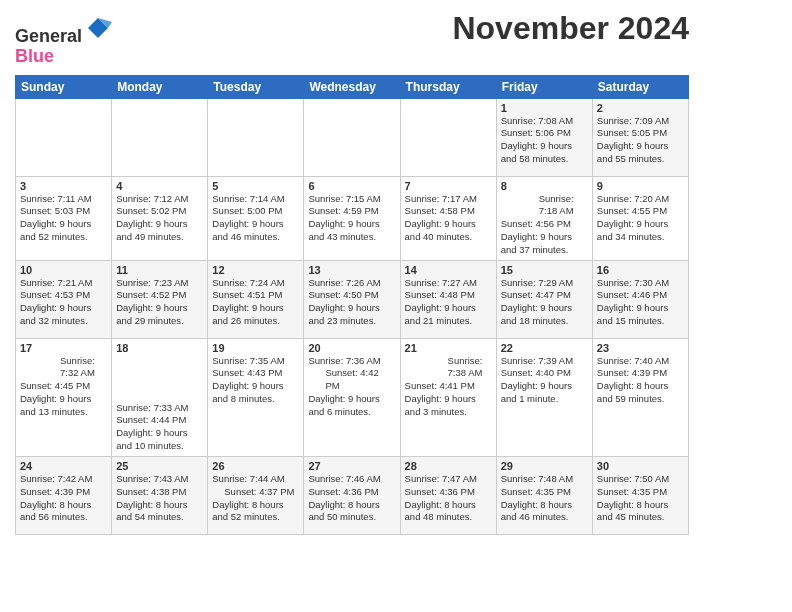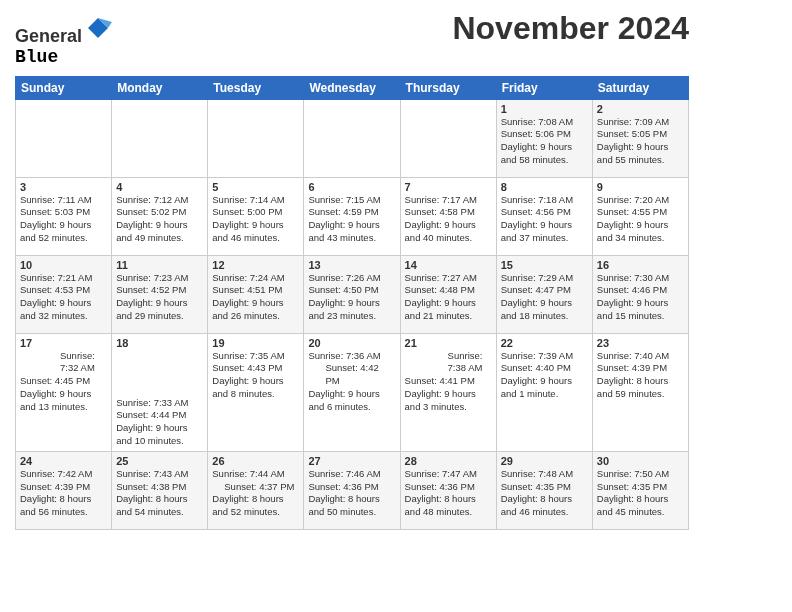--- a/index.html
+++ b/index.html
@@ -25,21 +25,21 @@
       display: flex;
       align-items: center;
       margin-top: 4px;
     }
     .logo-text {
       font-size: 18px;
       font-weight: bold;
       line-height: 1.1;
     }
     .logo-general { color: #333; }
-    .logo-blue { color: #000000; font-family: Liberation Mono, monospace; }
+    .logo-blue { color: #ec4899; }
     .logo-icon {
       width: 28px;
       height: 28px;
       margin-left: 2px;
     }
     .title-area {
       text-align: right;
     }
     .month-title {
       font-size: 32px;
@@ -167,21 +167,21 @@
             <div style="line-height: 1.35;">Daylight: 9 hours and 43 minutes.</div>
           </td>
           <td>
             <span class="day-num">7</span>
             <div style="line-height: 1.35;">Sunrise: 7:17 AM</div>
             <div style="line-height: 1.35;">Sunset: 4:58 PM</div>
             <div style="line-height: 1.35;">Daylight: 9 hours and 40 minutes.</div>
           </td>
           <td>
             <span class="day-num">8</span>
-            <div style="line-height: 1.35;">Sunrise: 7:18 AM</div>
+            <div style="line-height: 1.35; margin-left: 38px;">Sunrise: 7:18 AM</div>
             <div style="line-height: 1.35;">Sunset: 4:56 PM</div>
             <div style="line-height: 1.35;">Daylight: 9 hours and 37 minutes.</div>
           </td>
           <td>
             <span class="day-num">9</span>
             <div style="line-height: 1.35;">Sunrise: 7:20 AM</div>
             <div style="line-height: 1.35;">Sunset: 4:55 PM</div>
             <div style="line-height: 1.35;">Daylight: 9 hours and 34 minutes.</div>
           </td>
         </tr>

